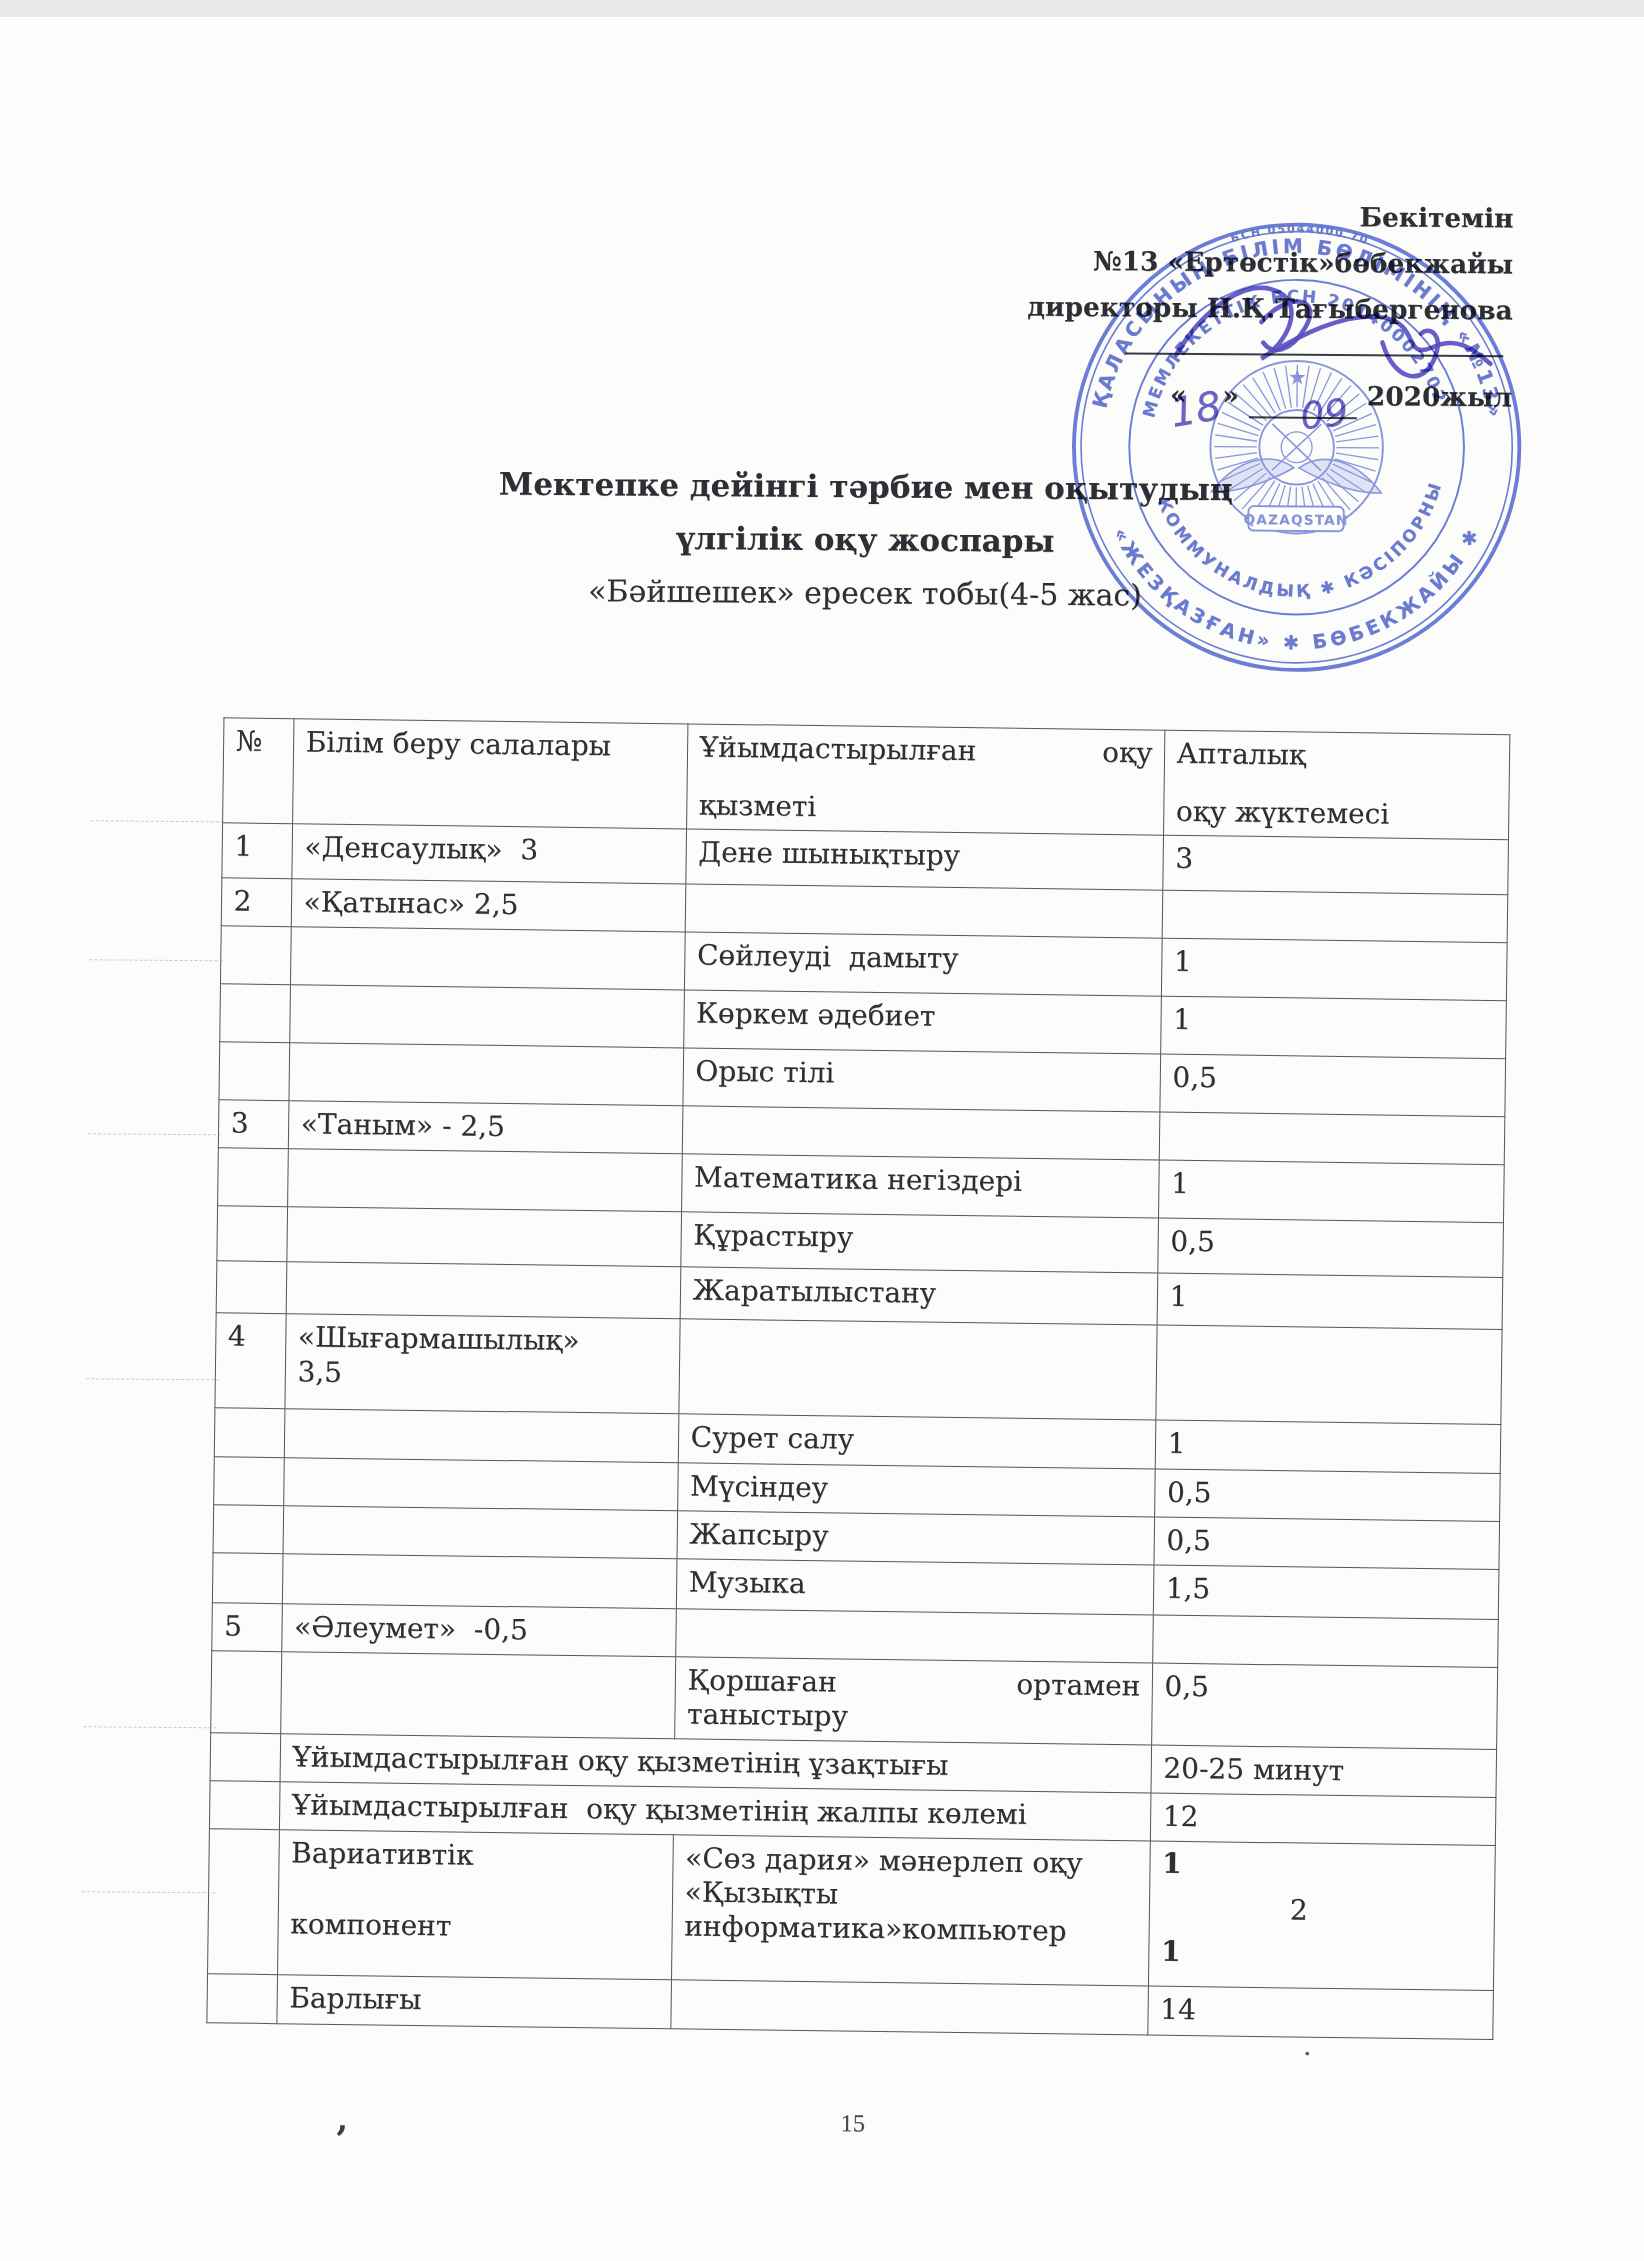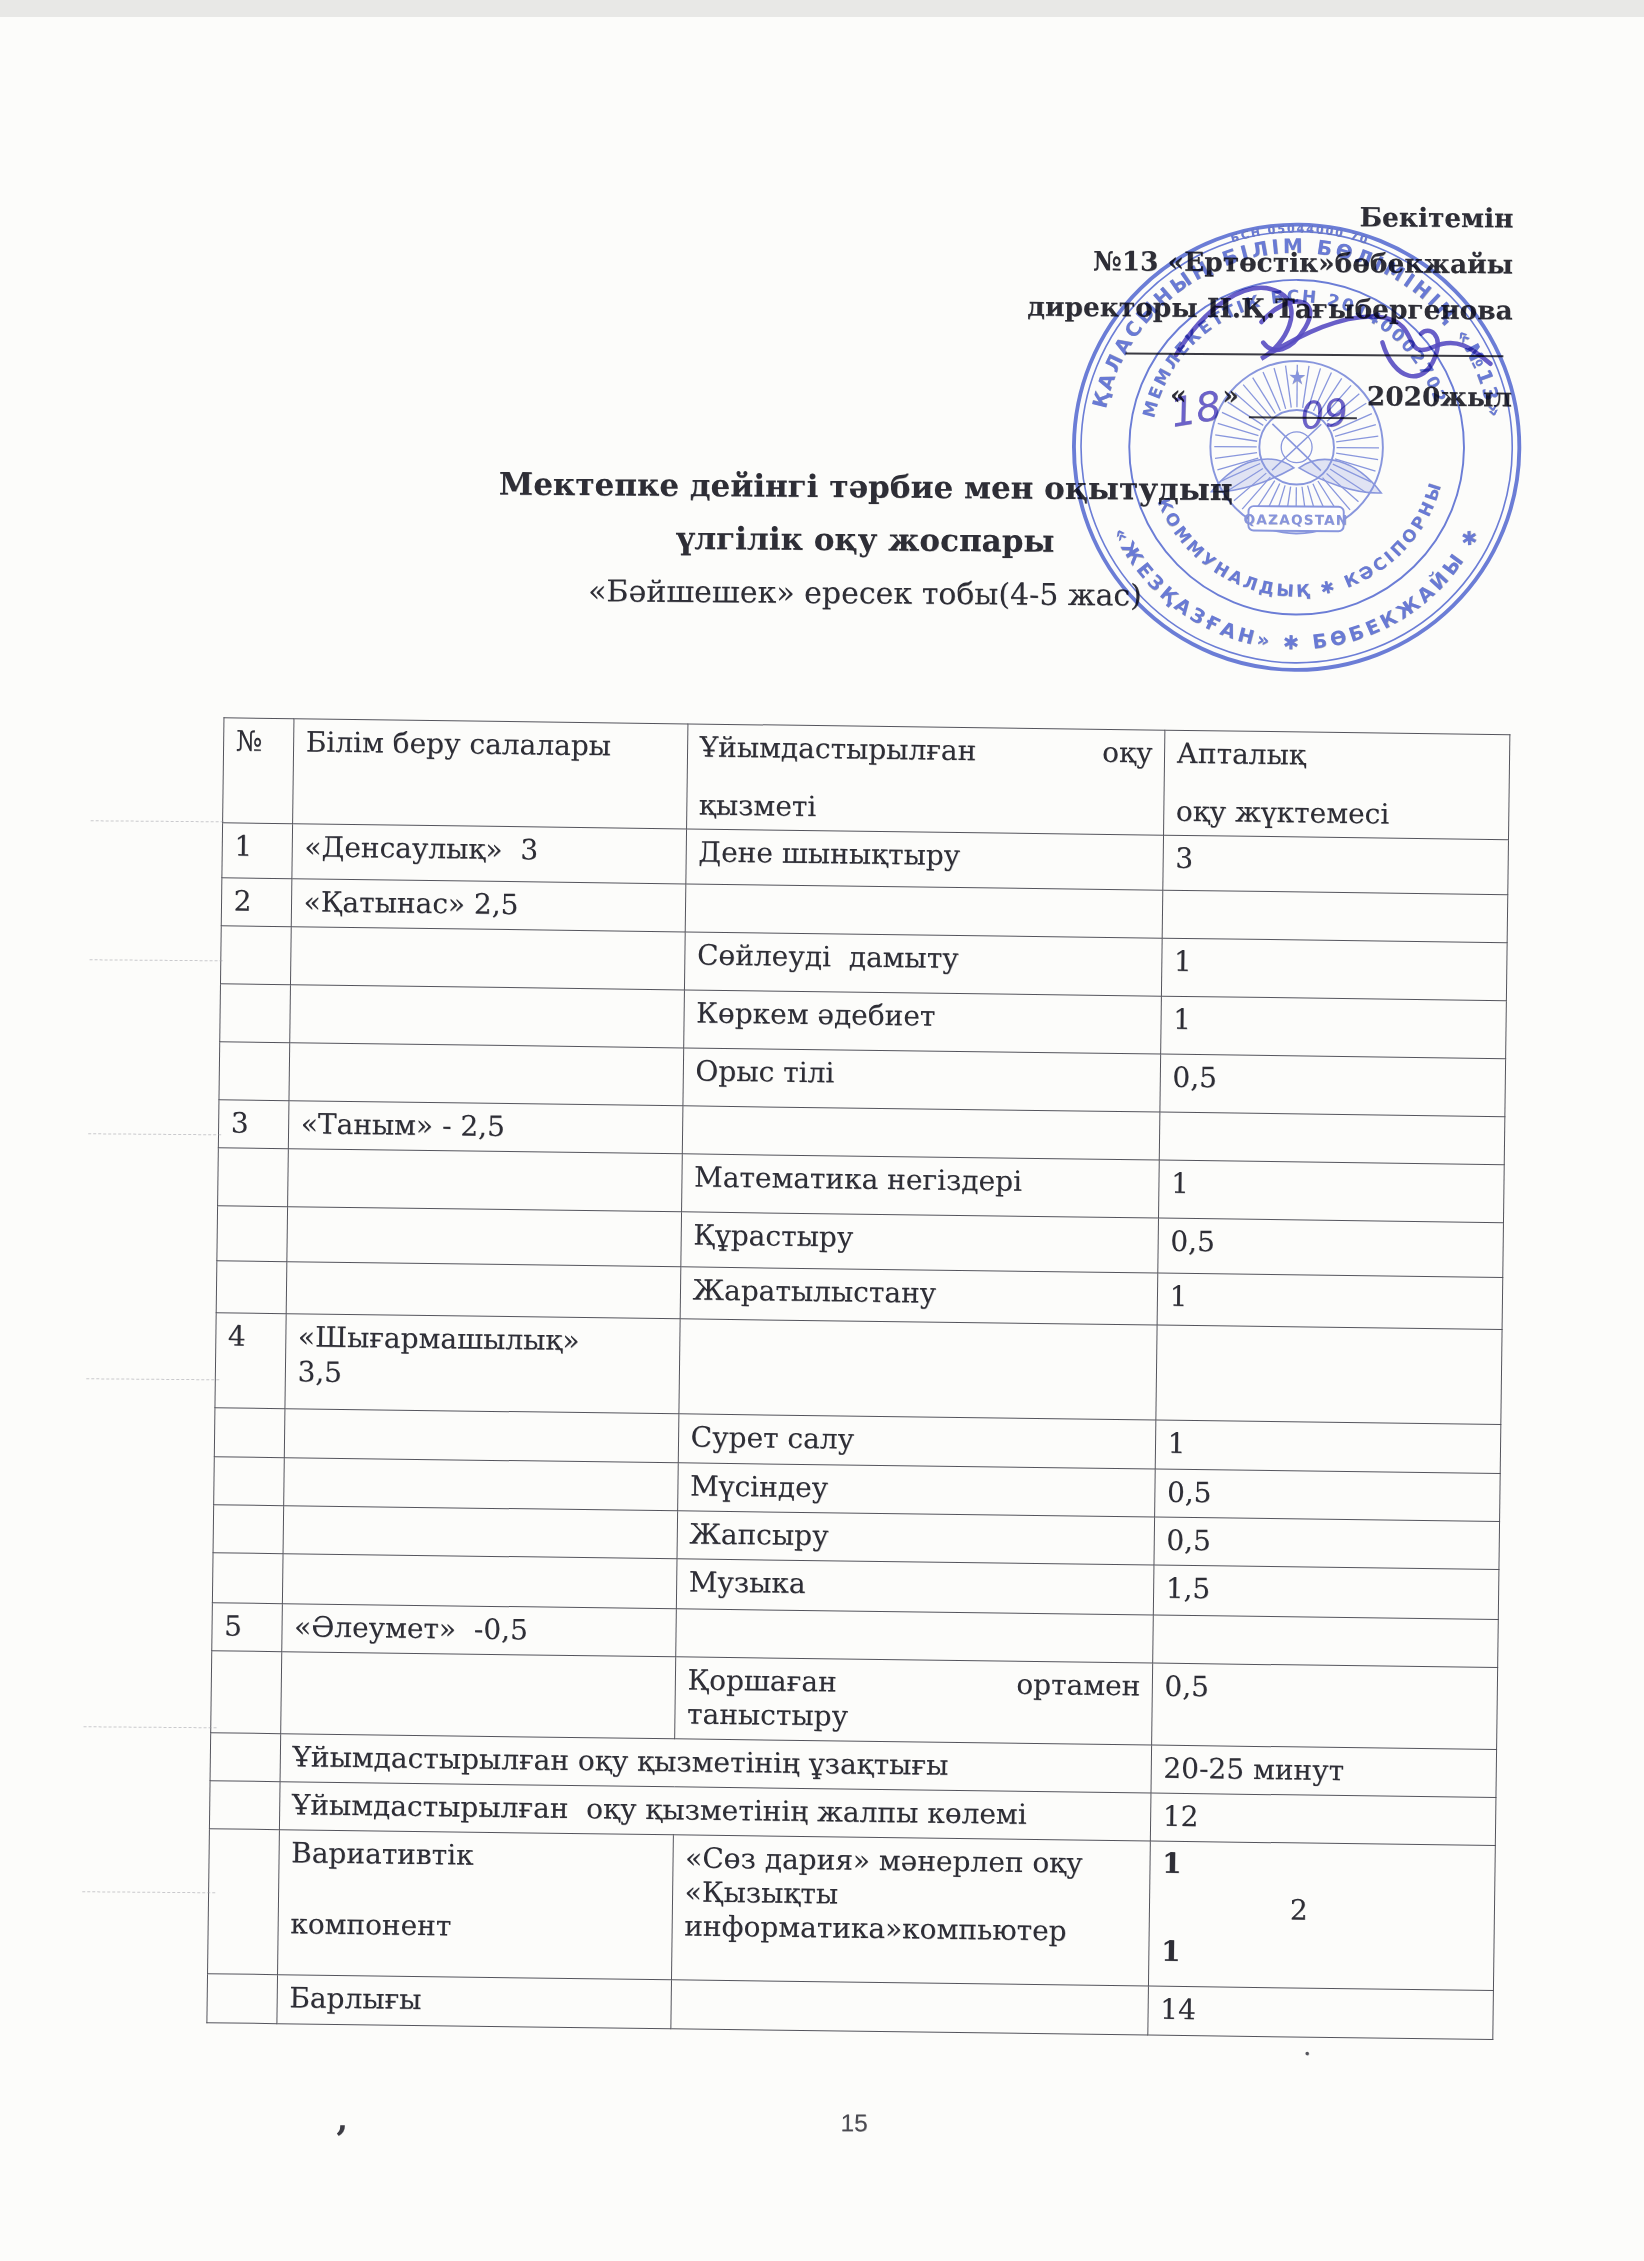--- a/index.html
+++ b/index.html
@@ -49,21 +49,21 @@
   .stamp .wing{fill:rgba(90,110,210,.25);stroke:#5166cf;stroke-width:2.5;}
   .stamp .banner{fill:#ffffff;stroke:#5166cf;stroke-width:3;}
 
   
   .ink{position:absolute;left:947px;top:232px;width:644px;height:219px;mix-blend-mode:multiply;}
   .ink path{fill:none;stroke:#584dc2;stroke-width:7;stroke-linecap:round;opacity:.9;}
   .ink text{fill:#584dc2;font-family:"DejaVu Sans","Liberation Sans",sans-serif;
     font-style:italic;opacity:.88;}
 
   
-  .page-number{position:absolute;left:857px;top:2092px;font-family:Liberation Sans, sans-serif;
+  .page-number{position:absolute;left:857px;top:2092px;font-family:Liberation Serif, serif;
     font-size:24.5px;color:#4b4b52;}
   .stray-comma{position:absolute;left:353px;top:2086px;font-size:33px;font-weight:bold;color:#3c3c44;}
   .stray-dot{position:absolute;left:1319px;top:2010px;font-size:26px;color:#55555c;}
   .ghost-dash{position:absolute;left:97px;width:133px;border-top:1.3px dashed #a0a0a8;opacity:.55;height:0;}
 </style>
 </head>
 <body>
 
 <div class="page">
   <div class="content soft">

